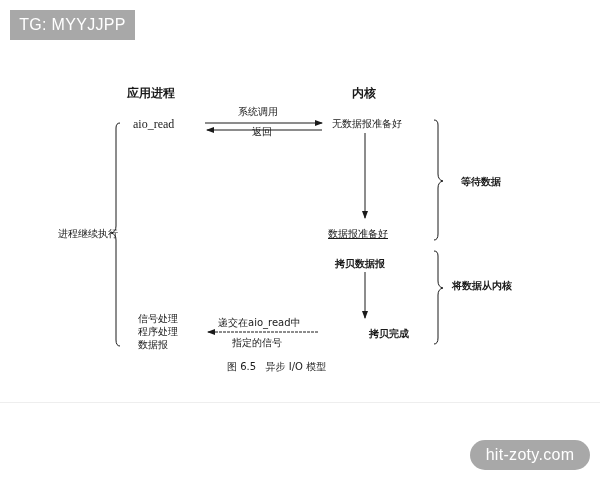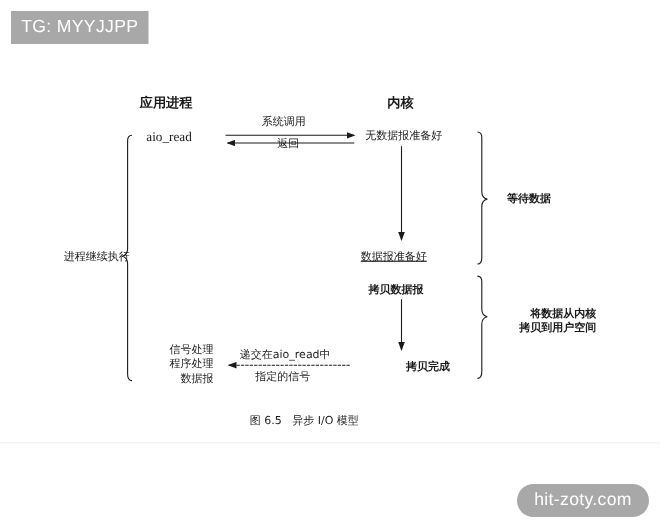--- a/index.html
+++ b/index.html
@@ -11,21 +11,21 @@
     }
     .wm {
       position: absolute; background: #a8a8a8; color: #ffffff;
       font-family: "Liberation Sans", sans-serif; font-size: 16px;
       display: flex; align-items: center; justify-content: center;
       letter-spacing: 0.3px;
     }
     .lbl { position: absolute; font-size: 10px; line-height: 14px; white-space: nowrap; }
     .bold { font-weight: bold; }
     .serif { font-family: "Liberation Serif", serif; font-size: 12px; }
-    .center { text-align: right; }
+    .center { text-align: left; }
     svg.diagram { position: absolute; left: 0; top: 0; }
     .divider { position: absolute; left: 0; top: 402px; width: 600px; height: 1px; background: #eeeeee; }
   </style>
 </head>
 <body>
 
 <div class="wm" style="left:10px; top:10px; width:125px; height:30px;">TG: MYYJJPP</div>
 <div class="wm" style="left:470px; top:440px; width:120px; height:30px;border-radius:15px;">hit-zoty.com</div>
 
 <svg class="diagram" width="600" height="480" viewBox="0 0 600 480">
@@ -80,18 +80,17 @@
 
 <div class="lbl" style="left:332px; top:117px;">无数据报准备好</div>
 <div class="lbl" style="left:328px; top:227px;text-decoration:underline;">数据报准备好</div>
 <div class="lbl bold" style="left:335px; top:257px;">拷贝数据报</div>
 <div class="lbl bold" style="left:341px; top:327px;margin-left:28px;">拷贝完成</div>
 
 <div class="lbl" style="left:26px; top:227px;margin-left:32px;">进程继续执行</div>
 <div class="lbl bold" style="left:461px; top:175px;">等待数据</div>
 <div class="lbl bold center" style="left:452px; top:279px; width:90px; line-height:13px;">
   <div>将数据从内核</div>
-  <div>拷贝到用户空间</div>
 </div>
 
-<div class="lbl" style="left:227px; top:376px; white-space:pre;">图 6.5   异步 I/O 模型</div>
+<div class="lbl" style="left:227px; top:360px; white-space:pre;">图 6.5   异步 I/O 模型</div>
 
 <div class="divider"></div>
 
 </body></html>

